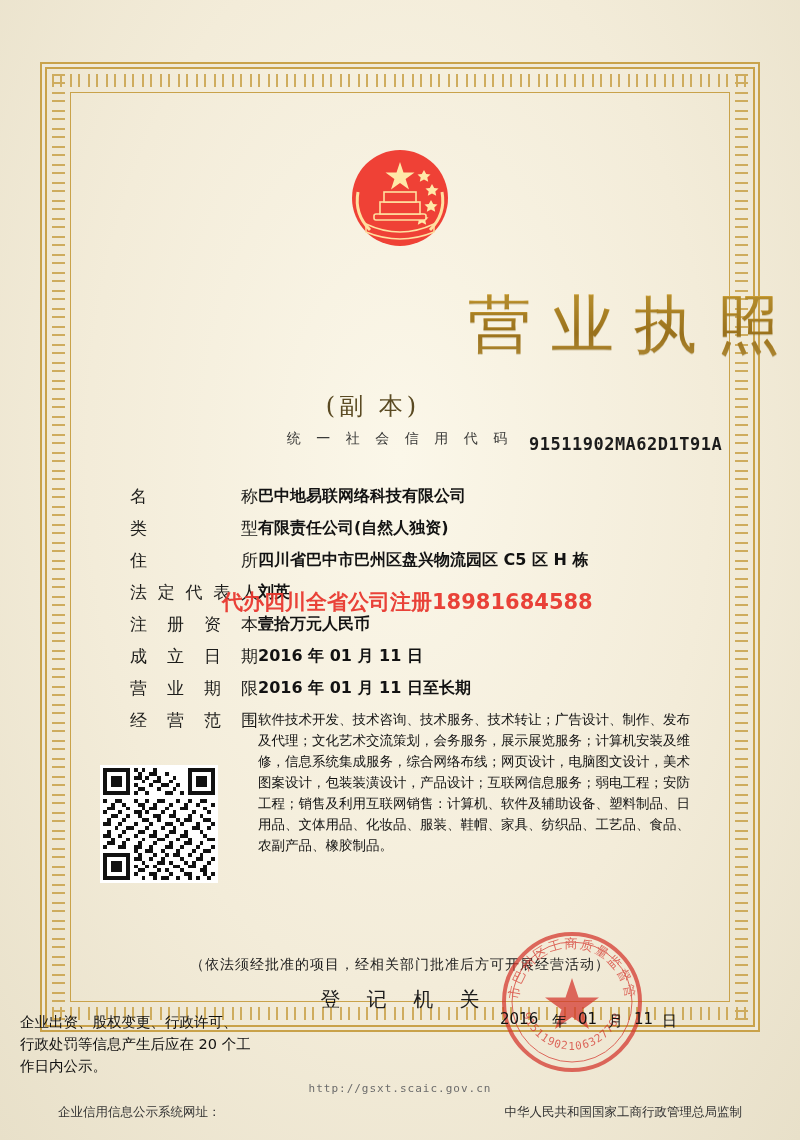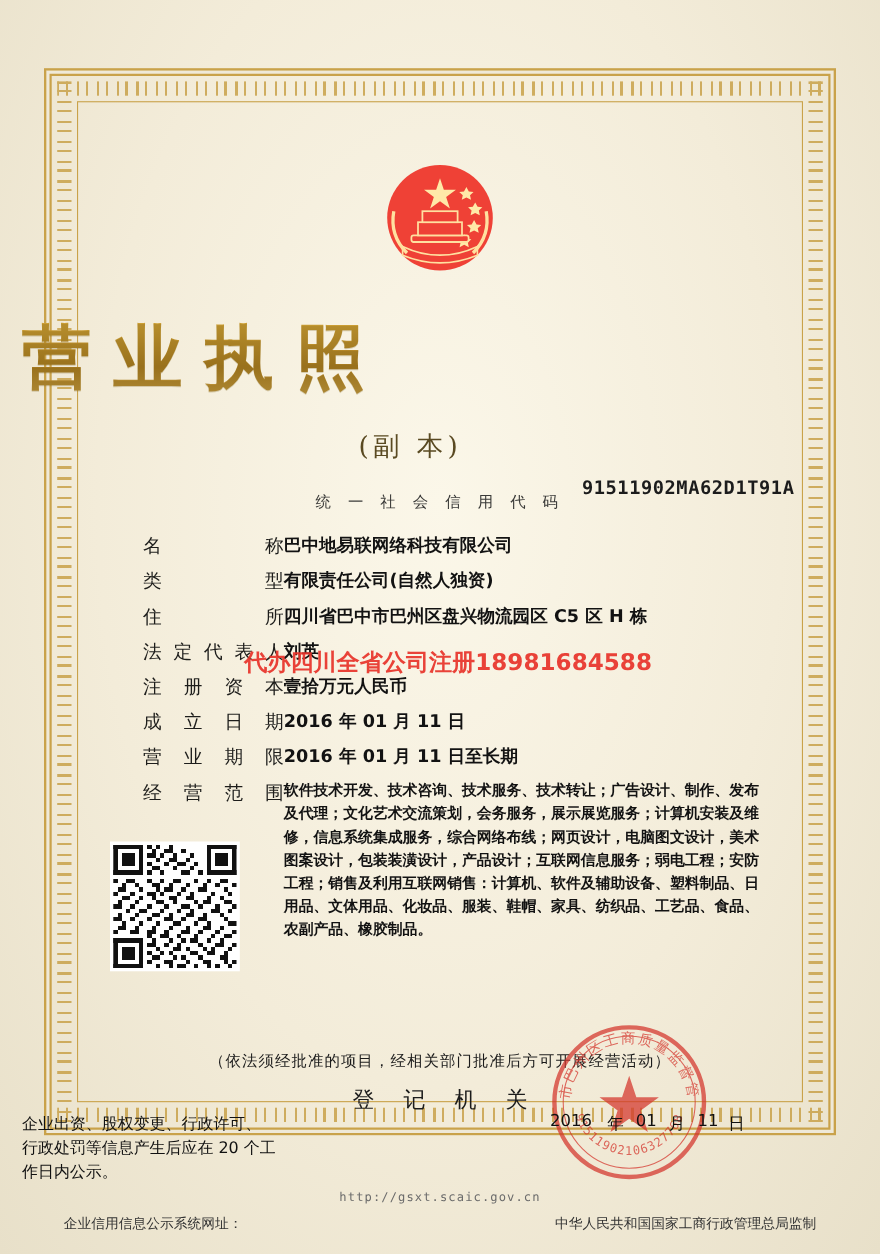--- a/index.html
+++ b/index.html
@@ -64,41 +64,41 @@
 
   
   .emblem{
     position:absolute;left:50%;top:140px;transform:translateX(-50%);
     width:128px;height:128px;
   }
 
   
   .title{
     position:absolute;top:282px;left:0;width:800px;
-    text-align:left;
+    text-align:right;
     font-family:"DejaVu Serif", serif;
-    font-weight:bold;
+    font-weight:normal;
     font-size:63px;
     letter-spacing:20px;
     text-indent:20px;
     color:#b8860b;
     background:linear-gradient(180deg,#d8ab3c 0%,#a4781f 60%,#caa24a 100%);
     -webkit-background-clip:text;
     background-clip:text;
     color:transparent;
     text-shadow:0 1px 0 rgba(120,90,20,.25);
   }
   .subtitle{
     position:absolute;top:390px;left:0;width:746px;
     text-align:center;
     font-size:24px;color:#5a4a22;letter-spacing:4px;
     font-family:"DejaVu Serif", serif;
   }
   .credit-label{
-    position:absolute;top:448px;left:0;width:800px;
+    position:absolute;top:430px;left:0;width:800px;
     text-align:center;
     font-size:14px;color:#3a3a38;letter-spacing:6px;
   }
   .credit-code{
     position:absolute;top:434px;left:529px;
     font-family:"DejaVu Sans Mono", monospace;
     font-size:17px;font-weight:bold;color:#1c1c1c;letter-spacing:.5px;
   }
 
   
@@ -117,21 +117,21 @@
     font-family:"DejaVu Serif", serif;
   }
   .row .val{
     flex:1;
     font-size:16px;color:#121212;
     font-weight:bold;
     font-family:"DejaVu Sans", sans-serif;
     line-height:1.35;
   }
   .row .val.scope{
-    font-weight:bold;
+    font-weight:normal;
     font-size:13.5px;
     line-height:1.55;
     text-align:justify;
   }
 
   
   .qr{
     position:absolute;left:100px;top:765px;width:118px;height:118px;
     background:#fff;
     padding:3px;

